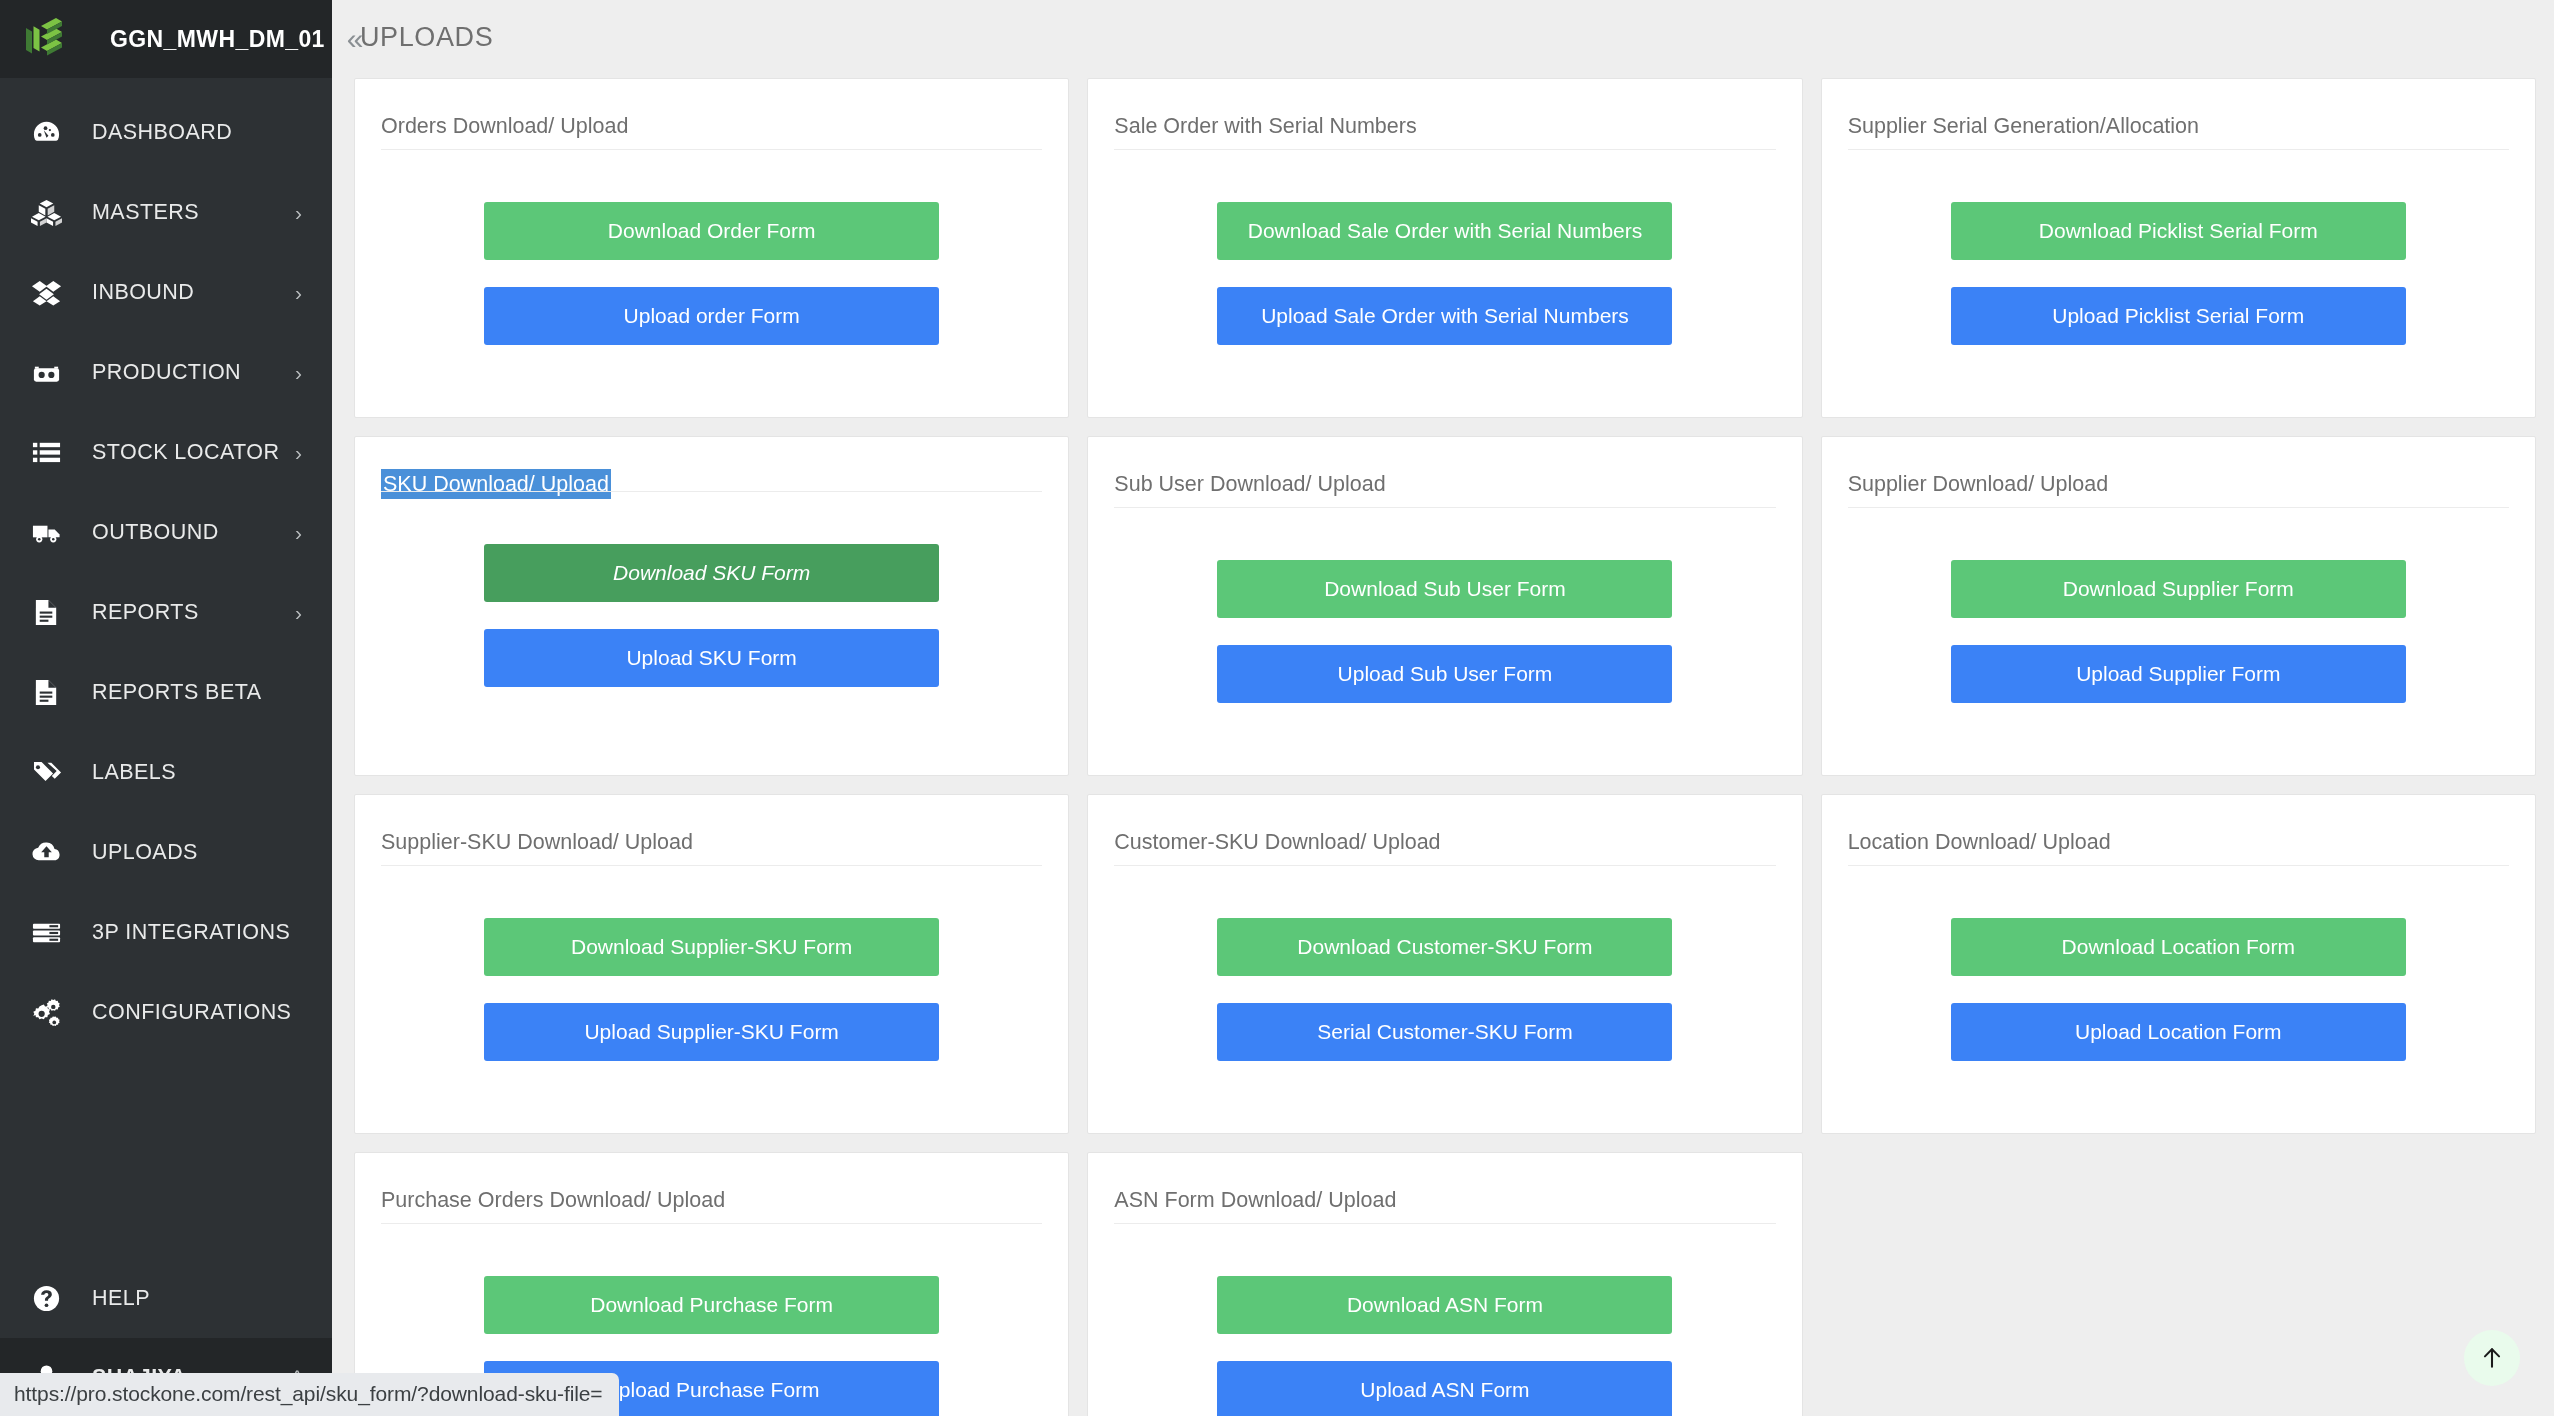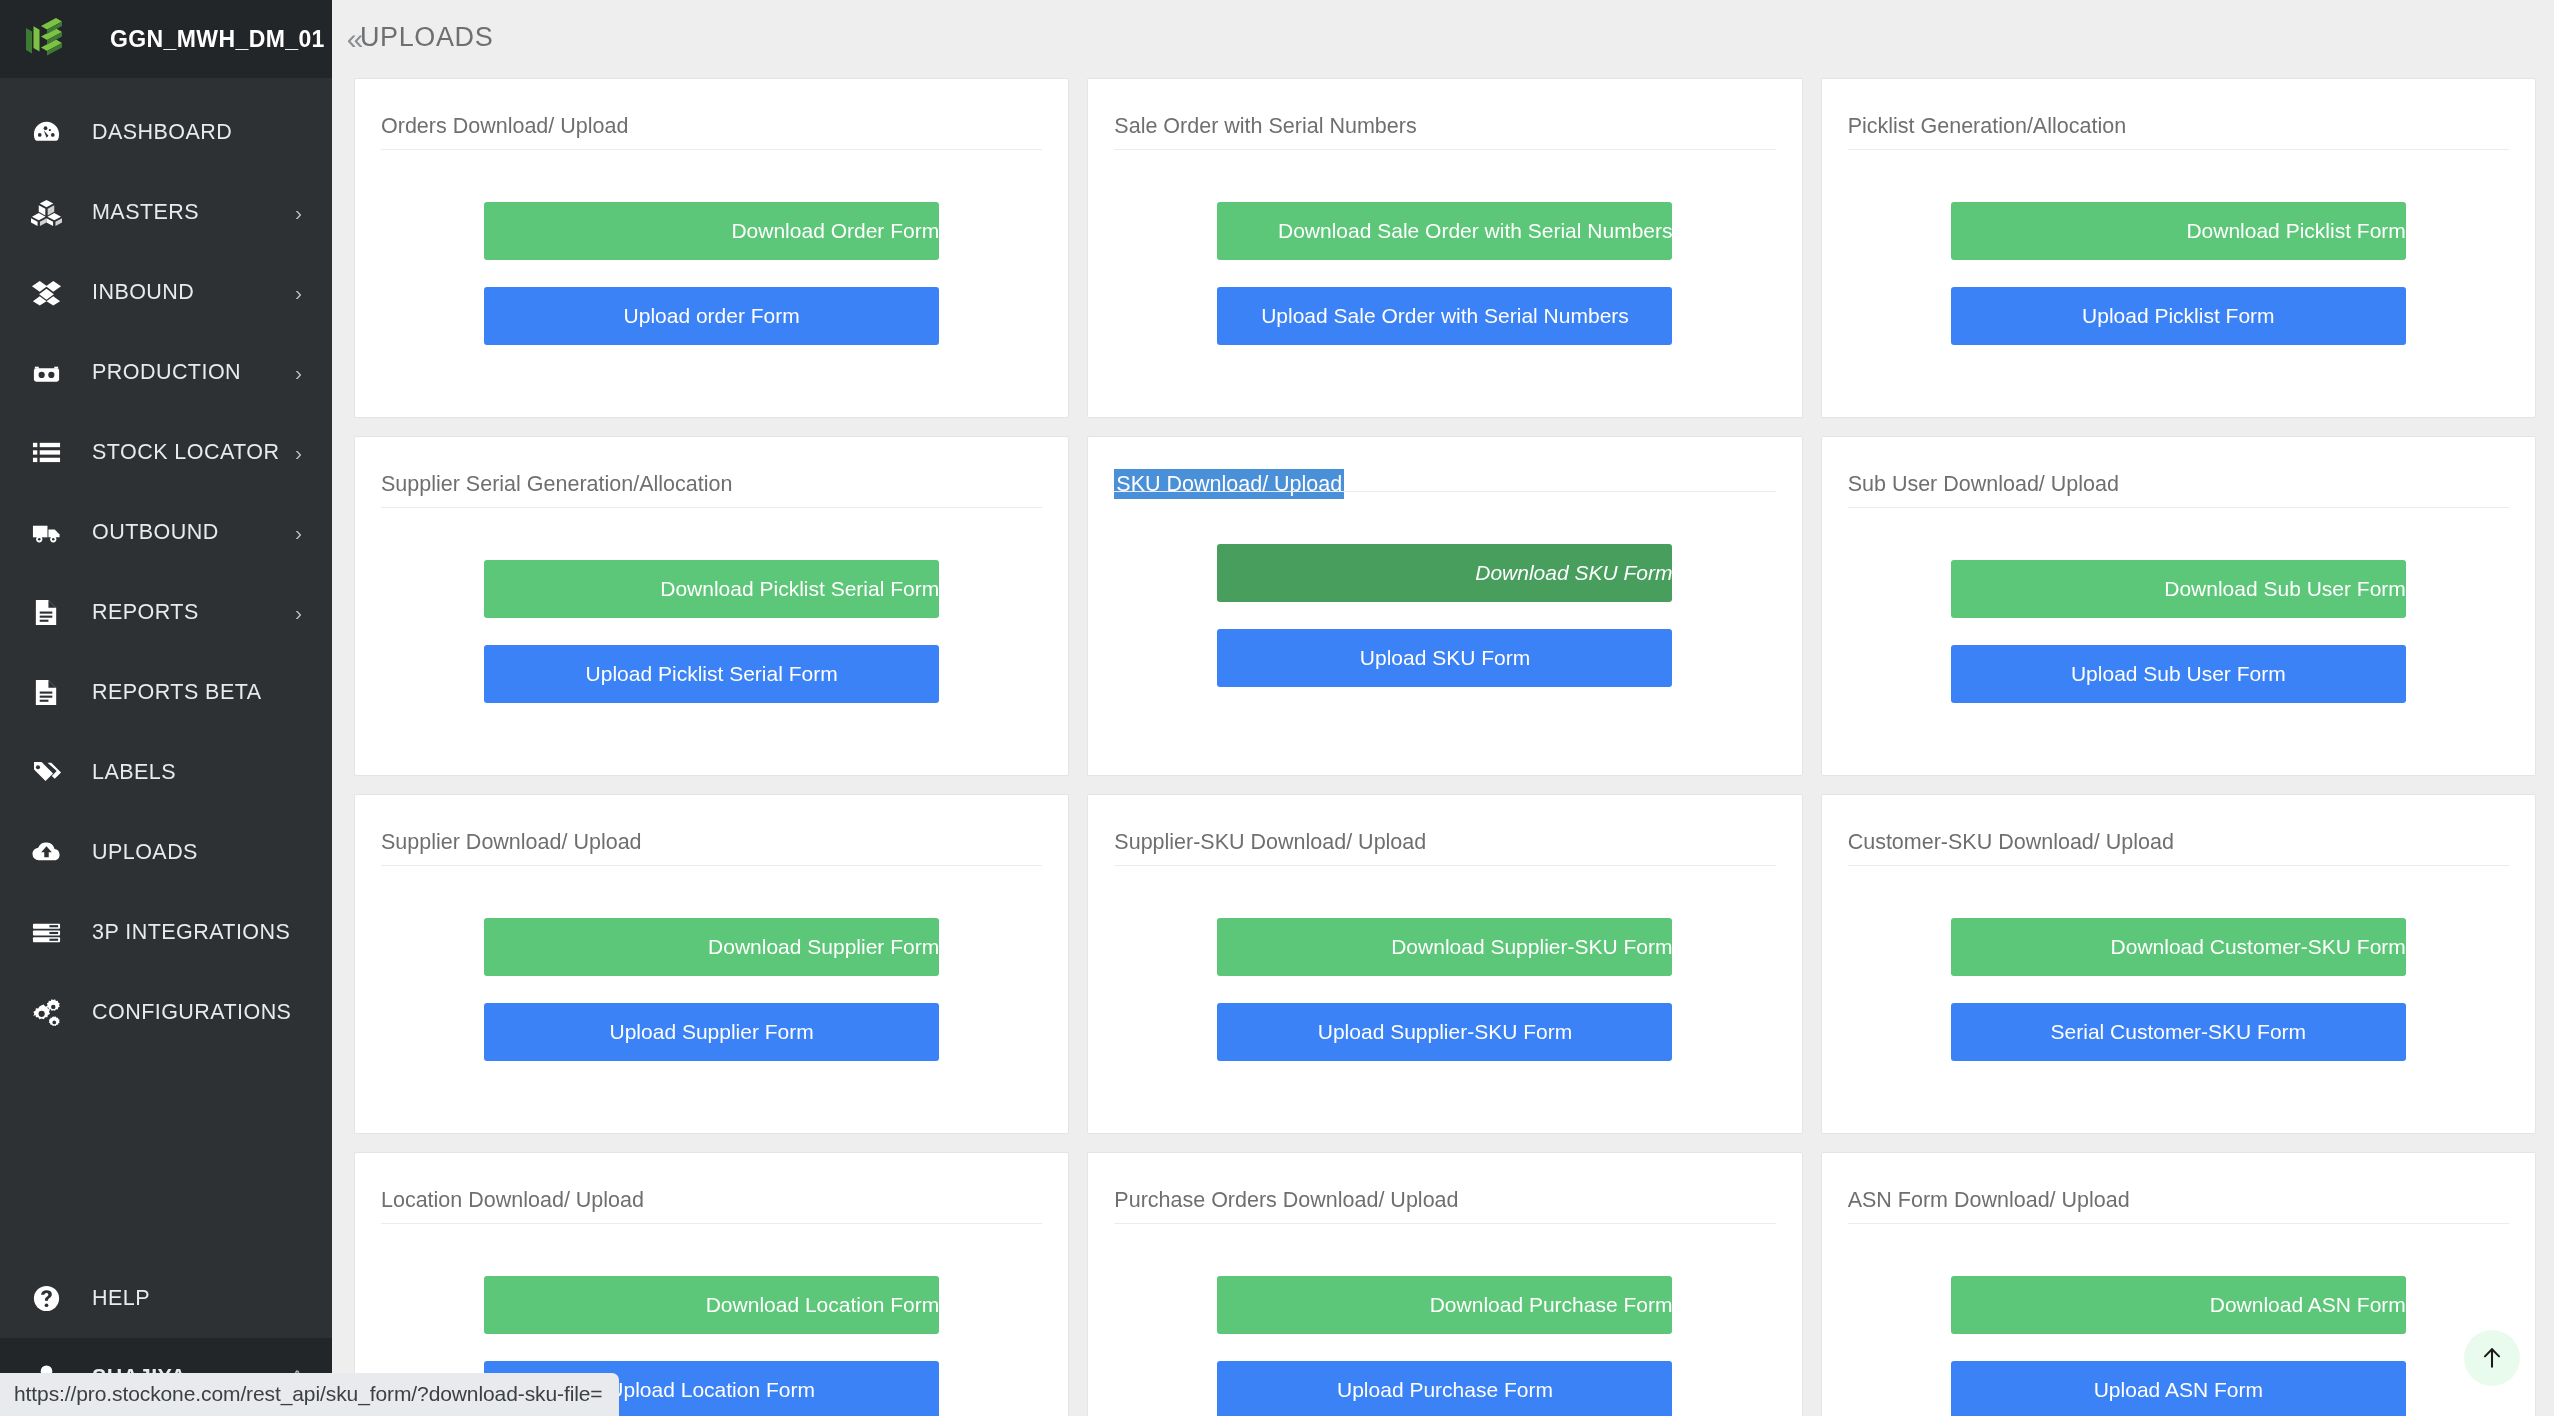--- a/index.html
+++ b/index.html
@@ -114,21 +114,21 @@
   .btn {
     width: 455px; max-width: 92%;
     height: 58px;
     border: none; border-radius: 3px;
     color: #ffffff; font-size: 21px;
     font-family: "Liberation Sans", sans-serif;
     cursor: pointer; display: block;
     line-height: 58px; text-align: center;
     white-space: nowrap; overflow: hidden;
   }
-  .btn-download { background: #5cc778; text-align: right; }
+  .btn-download { background: #5cc778; }
   .btn-download.hovered { background: #479e5d; font-style: italic; }
   .btn-upload { background: #3b82f6; margin-top: 27px; }
 
   
   .scroll-top {
     position: absolute; right: 34px; bottom: 30px;
     width: 56px; height: 56px; border-radius: 50%;
     background: #e9fbec;
     display: flex; align-items: center; justify-content: center;
     cursor: pointer; z-index: 40;
@@ -380,28 +380,20 @@
         </div>
         <div class="card">
           <div class="card-title">Sale Order with Serial Numbers</div>
           <div class="card-divider"></div>
           <div class="card-body">
             <button class="btn btn-download">Download Sale Order with Serial Numbers</button>
             <button class="btn btn-upload">Upload Sale Order with Serial Numbers</button>
           </div>
         </div>
         <div class="card">
-          <div class="card-title">Picklist Generation/Allocation</div>
-          <div class="card-divider"></div>
-          <div class="card-body">
-            <button class="btn btn-download">Download Picklist Form</button>
-            <button class="btn btn-upload">Upload Picklist Form</button>
-          </div>
-        </div>
-        <div class="card">
           <div class="card-title">Supplier Serial Generation/Allocation</div>
           <div class="card-divider"></div>
           <div class="card-body">
             <button class="btn btn-download">Download Picklist Serial Form</button>
             <button class="btn btn-upload">Upload Picklist Serial Form</button>
           </div>
         </div>
         <div class="card">
           <div class="card-title selected">SKU Download/ Upload</div>
           <div class="card-divider"></div>

